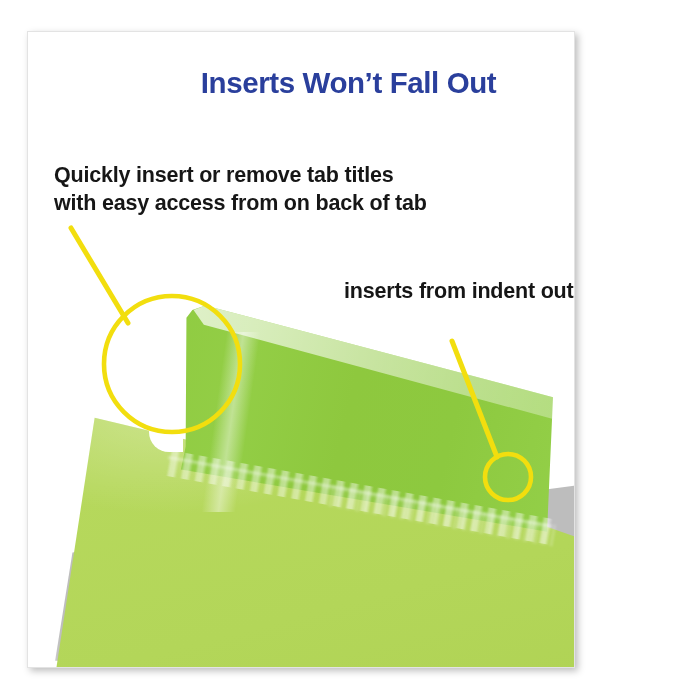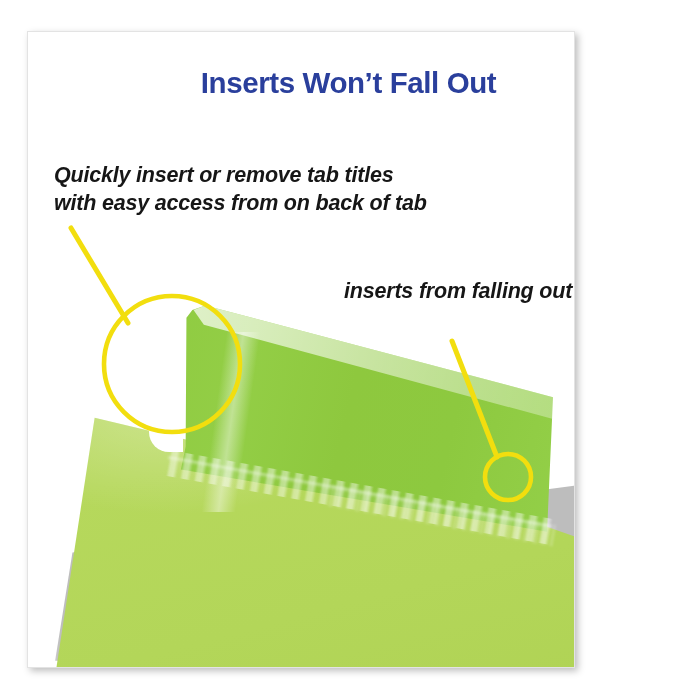--- a/index.html
+++ b/index.html
@@ -45,21 +45,20 @@
     font-size: 29.5px;
     font-weight: bold;
     letter-spacing: -0.4px;
     color: #2a3f9c;
     white-space: nowrap;
   }
 
   
   .callout {
     position: absolute;
-    font-style: italic;
     font-weight: bold;
     color: #161616;
     font-size: 21.5px;
     line-height: 28px;
     letter-spacing: -0.2px;
     white-space: nowrap;
   }
   .callout .ln { display: block; }
 
   .callout-left  { left: 26px;  top: 129px; }
@@ -249,21 +248,21 @@
     </div>
 
     <div class="headline">Inserts Won’t Fall Out</div>
 
     <div class="callout callout-left">
       <span class="ln">Quickly insert or remove tab titles</span>
       <span class="ln">with easy access from on back of tab</span>
     </div>
 
     <div class="callout callout-right">
-      <span class="ln">inserts from falling out</span>
+      <span class="ln">inserts from indent out</span>
     </div>
 
   </div>
 
   <svg class="annot-svg" viewBox="0 0 700 700">
     <g>
       <line x1="71" y1="228" x2="128" y2="323" stroke="#f2de0e" stroke-width="5" stroke-linecap="round"></line>
       <circle cx="172" cy="364" r="68" fill="none" stroke="#f2de0e" stroke-width="4.6"></circle>
     </g>
     <g>

